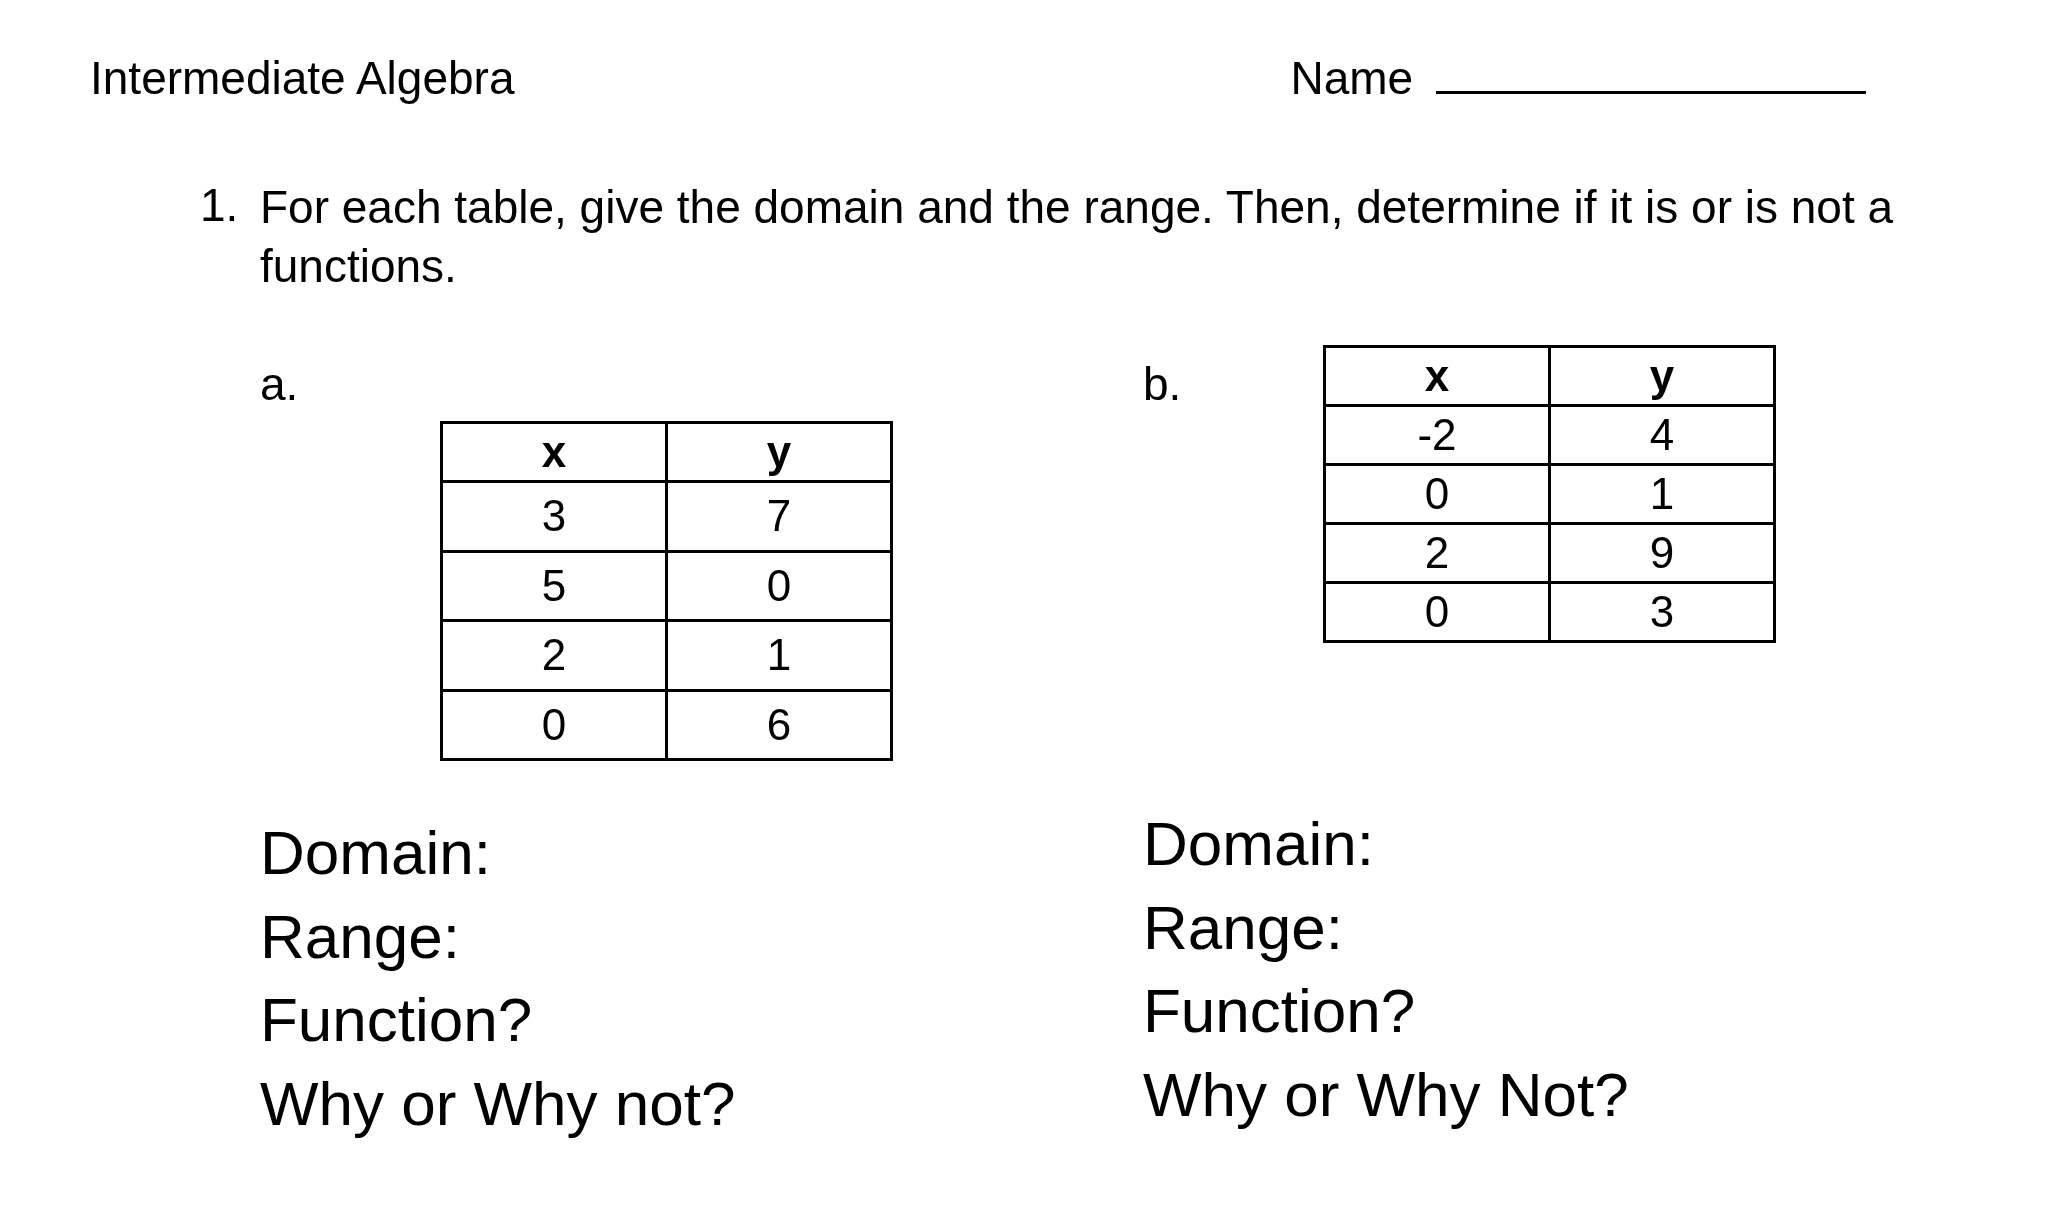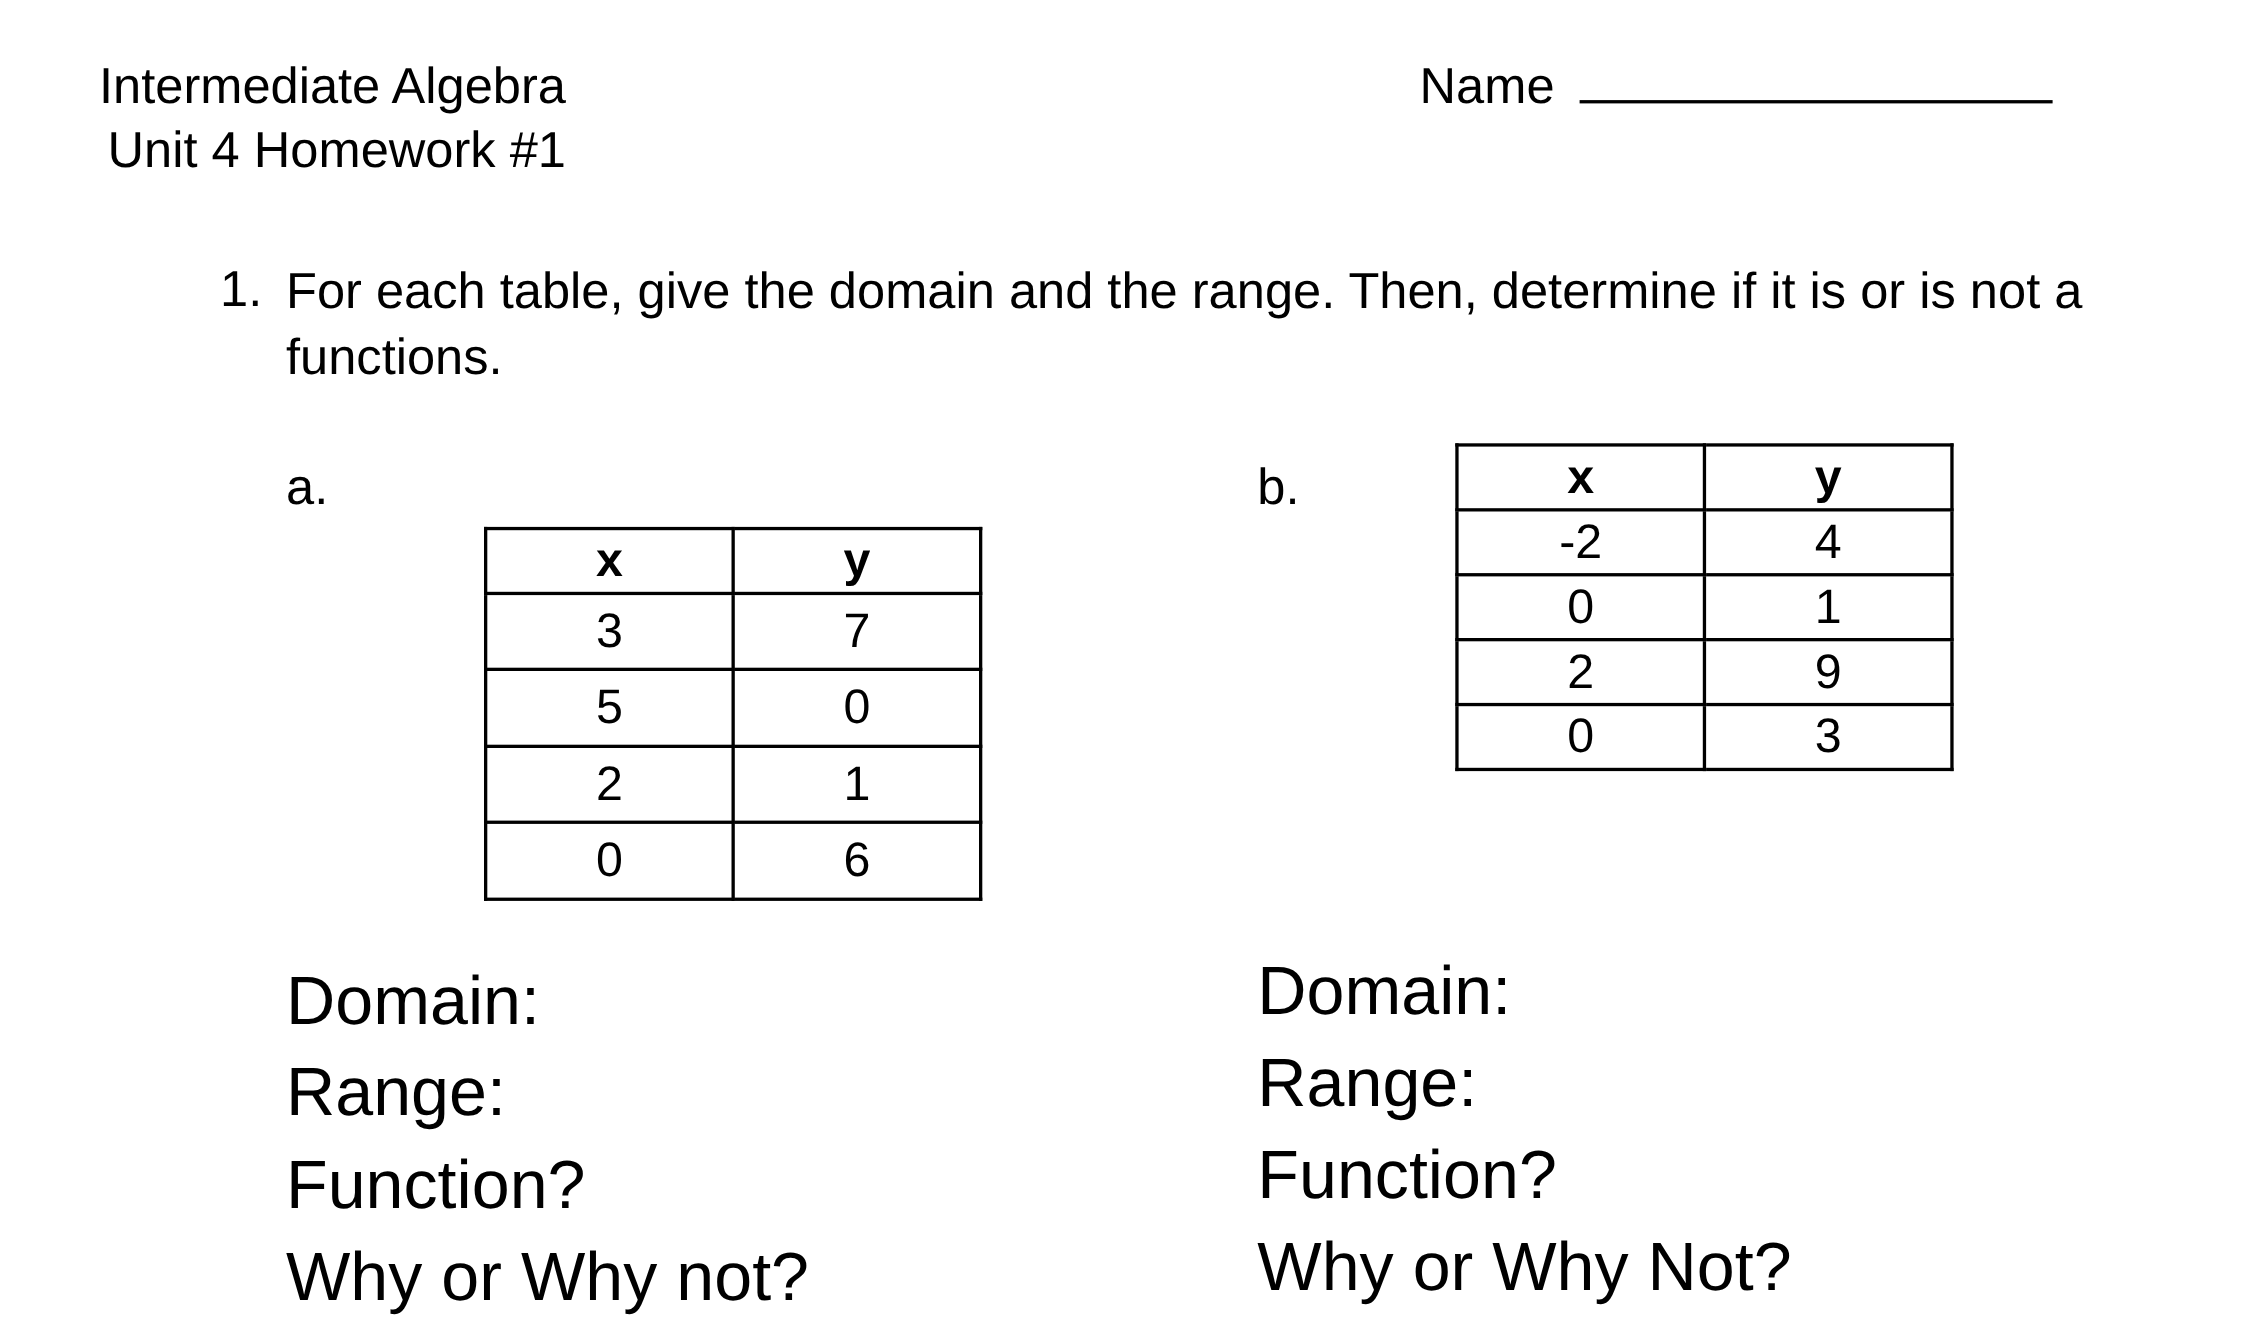--- a/index.html
+++ b/index.html
@@ -13,21 +13,20 @@
     width: 2046px;
     height: 1218px;
     box-sizing: border-box;
     padding: 50px 90px 0 90px;
     position: relative;
   }
   .header-row {
     display: flex;
     justify-content: space-between;
     align-items: flex-start;
-    text-align: right;
   }
   .header-left {
     font-size: 46px;
     line-height: 1.25;
   }
   .header-right {
     font-size: 46px;
     line-height: 1.25;
     padding-right: 90px;
     margin-left: 48px;
@@ -116,21 +115,20 @@
   }
 </style>
 </head>
 <body>
 
 <div class="page">
 
   <div class="header-row">
     <div class="header-left">
       <div>Intermediate Algebra</div>
-      <div>Unit 4 Homework #1</div>
     </div>
     <div class="header-right">
       <div>
         <span>Name</span>
         <span class="blank-long"></span>
       </div>
     </div>
   </div>
 
   <div class="question">

